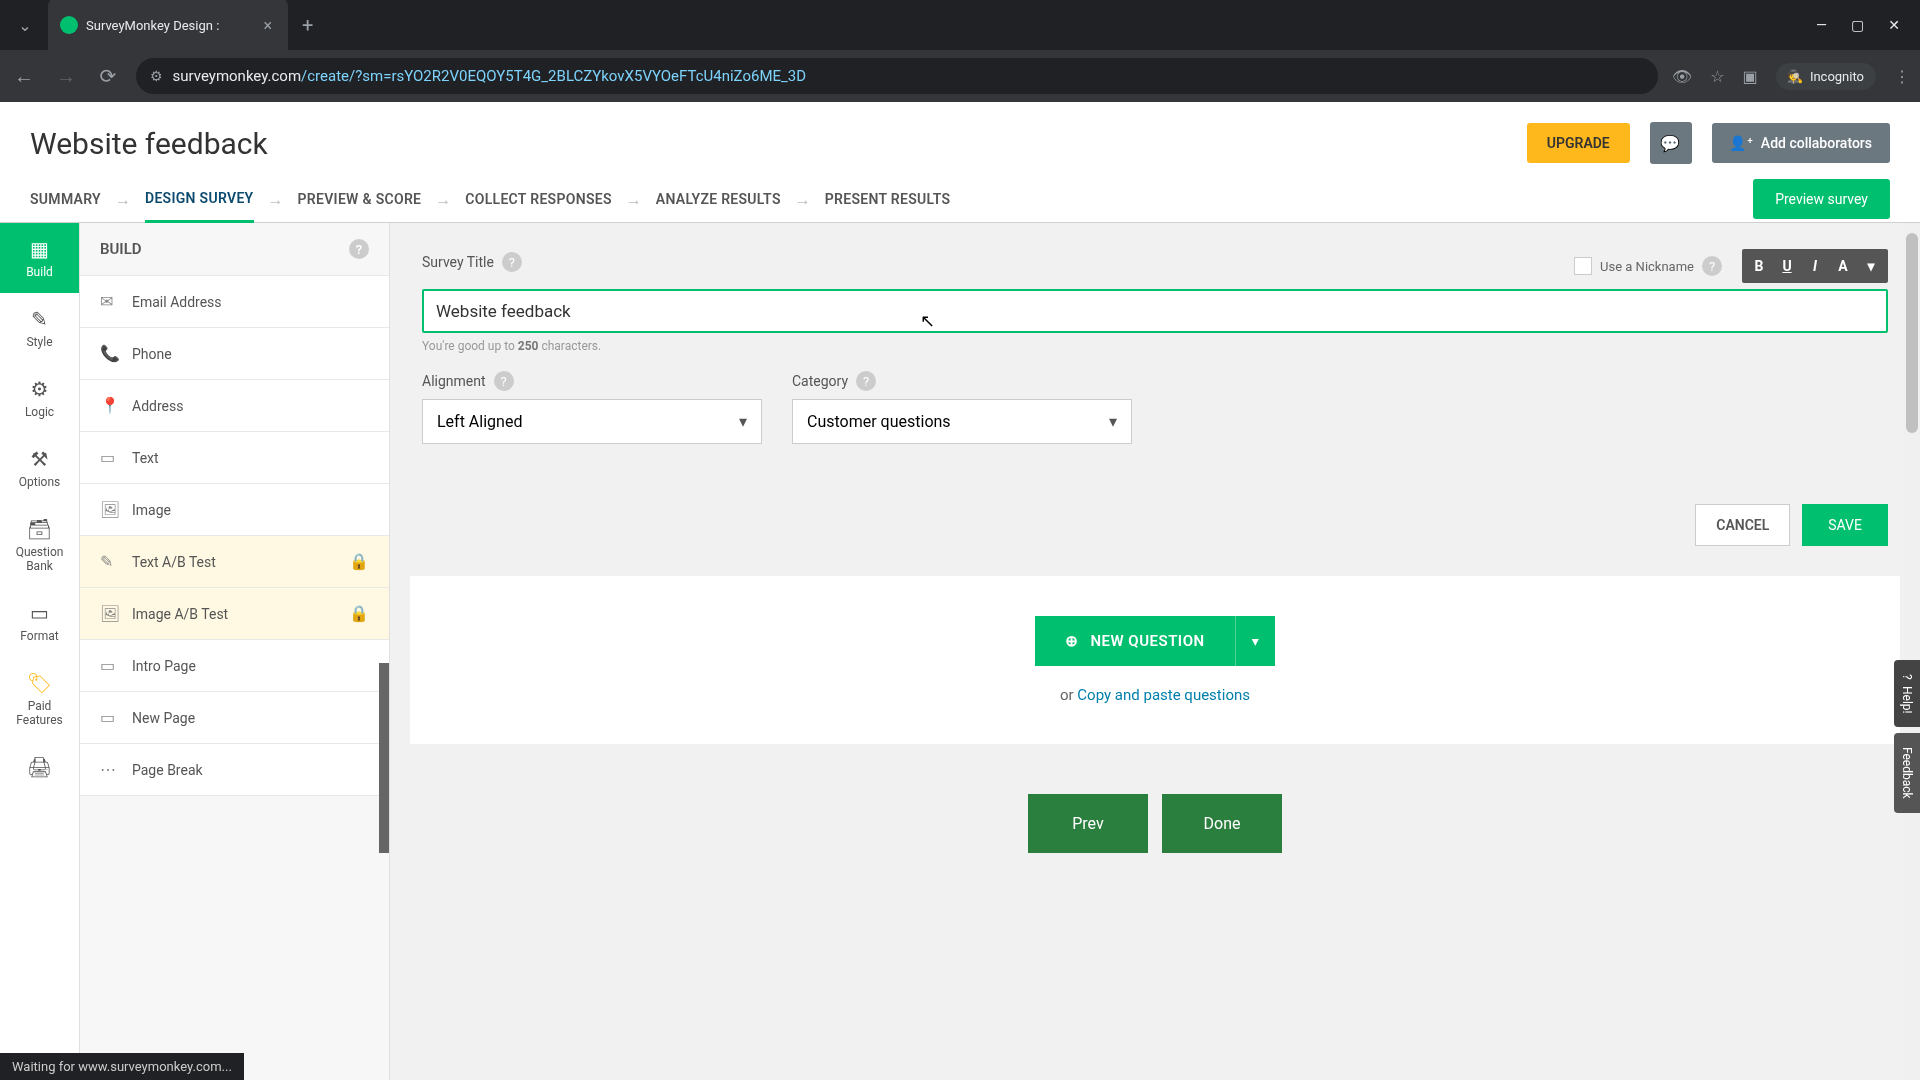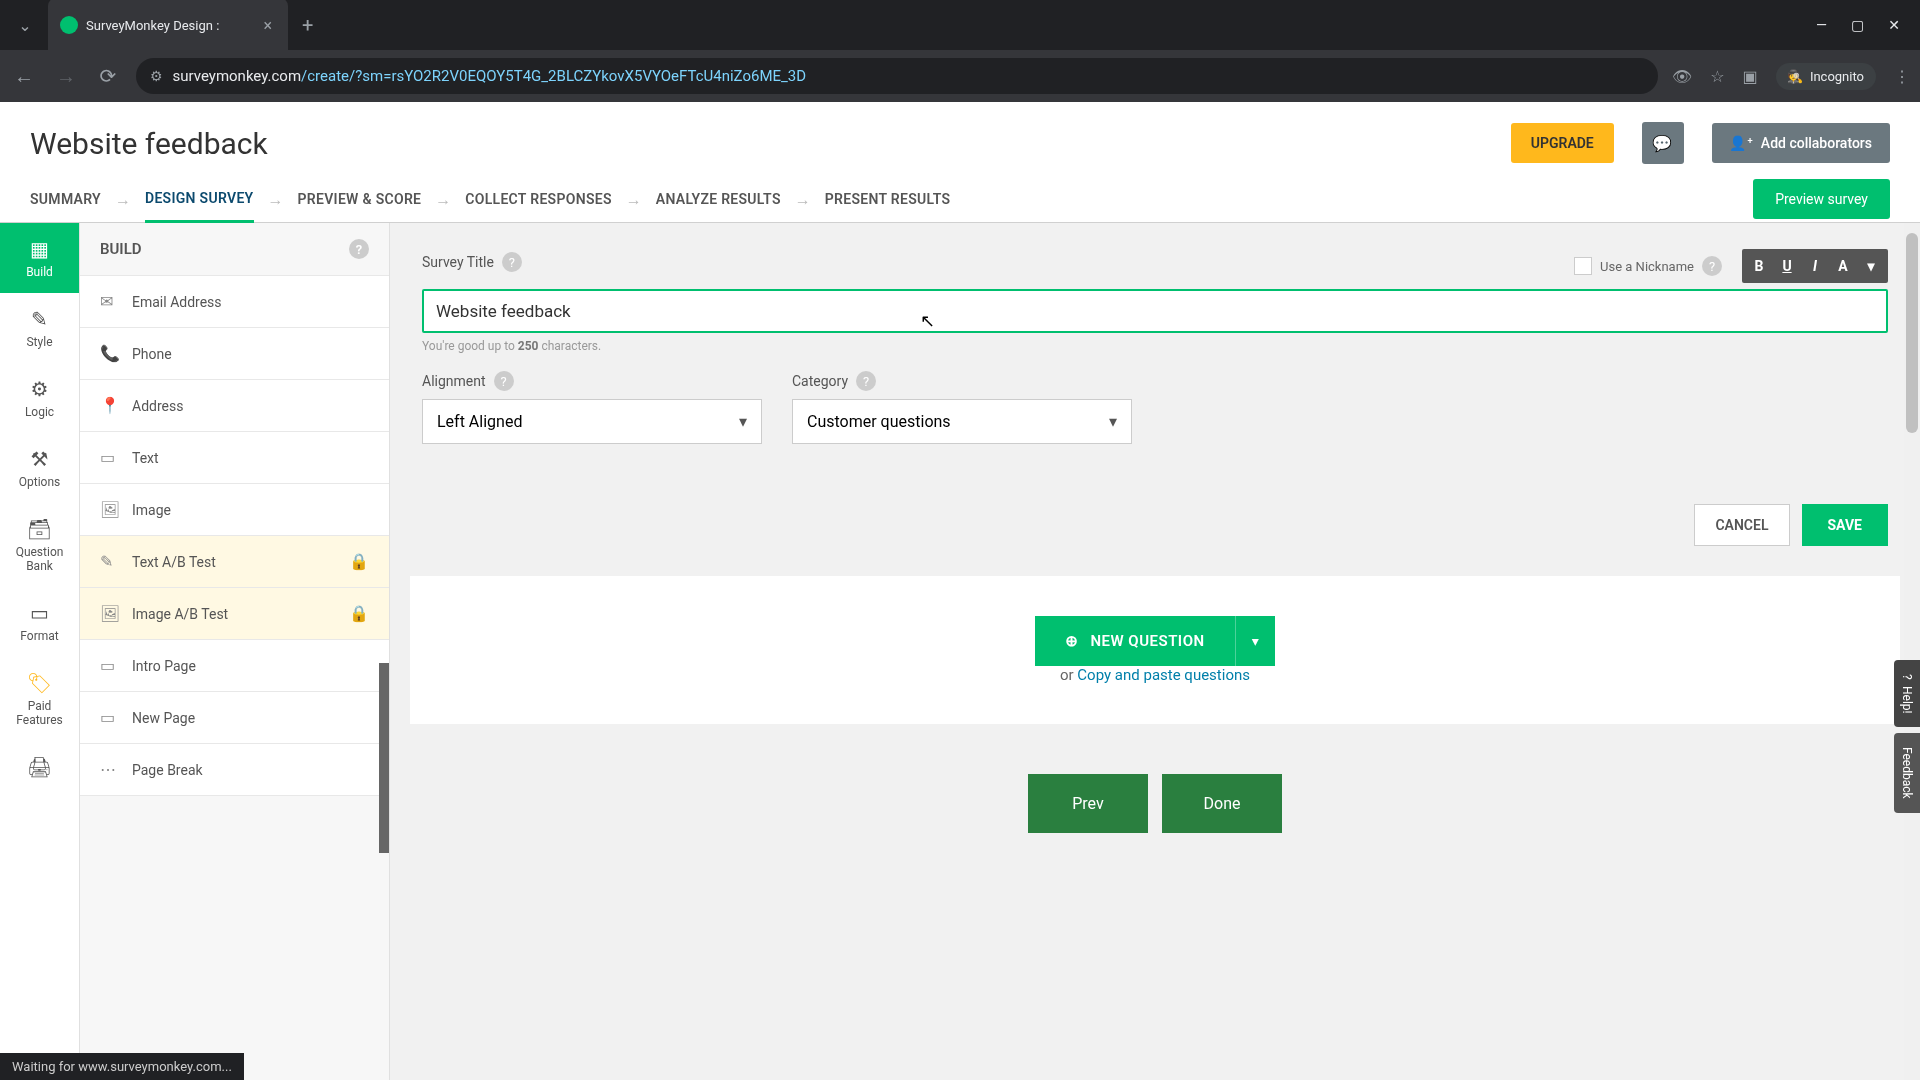--- a/index.html
+++ b/index.html
@@ -25,21 +25,21 @@
 .url-text { color: #e8eaed; font-size: 15px; flex: 1; }
 .url-domain { color: #e8eaed; }
 .url-path { color: #7dd3fc; }
 .url-icons { display: flex; gap: 18px; color: #9aa0a6; align-items: center; }
 .incognito-badge { background: #3c4043; padding: 6px 12px; border-radius: 16px; color: #e8eaed; font-size: 13px; display: flex; align-items: center; gap: 6px; }
 
 
 .app { background: #fff; height: calc(100% - 102px); display: flex; flex-direction: column; }
 .app-header { padding: 20px 30px 12px; display: flex; align-items: center; }
 .survey-name { font-size: 30px; font-weight: 400; color: #333; flex: 1; }
-.header-actions { display: flex; gap: 28px; align-items: center; }
+.header-actions { display: flex; gap: 20px; align-items: center; }
 .btn-upgrade { background: #ffb81c; color: #333; border: none; padding: 12px 20px; font-size: 14px; font-weight: 600; cursor: pointer; border-radius: 3px; }
 .btn-chat { background: #6b787f; color: #fff; border: none; width: 42px; height: 42px; cursor: pointer; border-radius: 3px; font-size: 16px; }
 .btn-collab { background: #6b787f; color: #fff; border: none; padding: 12px 18px; font-size: 14px; font-weight: 500; cursor: pointer; border-radius: 3px; display: flex; align-items: center; gap: 8px; }
 
 .main-tabs { display: flex; align-items: center; padding: 0 30px; border-bottom: 1px solid #d0d0d0; }
 .main-tab { padding: 14px 0; font-size: 14px; font-weight: 600; color: #555; cursor: pointer; letter-spacing: 0.3px; }
 .main-tab.active { color: #0c4a6e; border-bottom: 3px solid #00bf6f; margin-bottom: -1px; text-align: right; }
 .tab-arrow { color: #bbb; margin: 0 14px; font-size: 16px; }
 .btn-preview { margin-left: auto; background: #00bf6f; color: #fff; border: none; padding: 12px 22px; font-size: 14px; font-weight: 400; cursor: pointer; border-radius: 3px; }
 
@@ -73,27 +73,27 @@
 .fmt-btn { color: #fff; width: 26px; height: 26px; display: flex; align-items: center; justify-content: center; cursor: pointer; font-size: 14px; font-weight: bold; }
 .title-input { width: 100%; padding: 10px 12px; font-size: 17px; border: 2px solid #00bf6f; border-radius: 2px; background: #fff; color: #333; }
 .char-hint { font-size: 12px; color: #999; margin-top: 6px; }
 .char-hint b { color: #777; }
 .field-row { display: flex; gap: 30px; margin-top: 18px; }
 .field-col { flex: 0 0 340px; }
 .select-box { width: 100%; padding: 12px 14px; font-size: 16px; border: 1px solid #ccc; background: #fff; display: flex; justify-content: space-between; align-items: center; cursor: pointer; }
 .select-caret { color: #555; }
 .editor-actions { display: flex; justify-content: flex-end; gap: 12px; margin-top: 60px; }
 .btn-cancel { background: #fff; border: 1px solid #ccc; padding: 12px 20px; font-size: 14px; font-weight: 600; cursor: pointer; color: #555; }
-.btn-save { background: #00bf6f; border: none; color: #fff; padding: 12px 26px; font-size: 14px; font-weight: 700; cursor: pointer; }
+.btn-save { background: #00bf6f; border: none; color: #fff; padding: 12px 26px; font-size: 14px; font-weight: 400; cursor: pointer; }
 
 .question-area { background: #fff; margin-top: 12px; padding: 40px; text-align: center; }
 .btn-new-q { display: inline-flex; }
 .new-q-main { background: #00bf6f; color: #fff; border: none; padding: 16px 30px; font-size: 15px; font-weight: 600; cursor: pointer; display: flex; align-items: center; gap: 12px; letter-spacing: 0.5px; }
 .new-q-drop { background: #00bf6f; color: #fff; border: none; border-left: 1px solid rgba(255,255,255,0.3); padding: 0 16px; cursor: pointer; font-size: 14px; }
-.or-paste { color: #666; font-size: 15px; }
+.or-paste { margin-top: 20px; color: #666; font-size: 15px; }
 .or-paste a { color: #007faa; text-decoration: none; cursor: pointer; }
 
 .nav-buttons { display: flex; justify-content: center; gap: 14px; margin-top: 50px; }
 .btn-nav { background: #2a7f3f; color: #fff; border: none; padding: 20px 40px; font-size: 16px; cursor: pointer; min-width: 120px; }
 
 
 .side-tabs { position: fixed; right: 0; top: 660px; display: flex; flex-direction: column; gap: 6px; z-index: 100; }
 .side-tab { background: #555; color: #fff; writing-mode: vertical-rl; padding: 14px 6px; font-size: 12px; cursor: pointer; border-radius: 4px 0 0 4px; display: flex; align-items: center; gap: 6px; }
 .side-tab.help { background: #444; }
 

